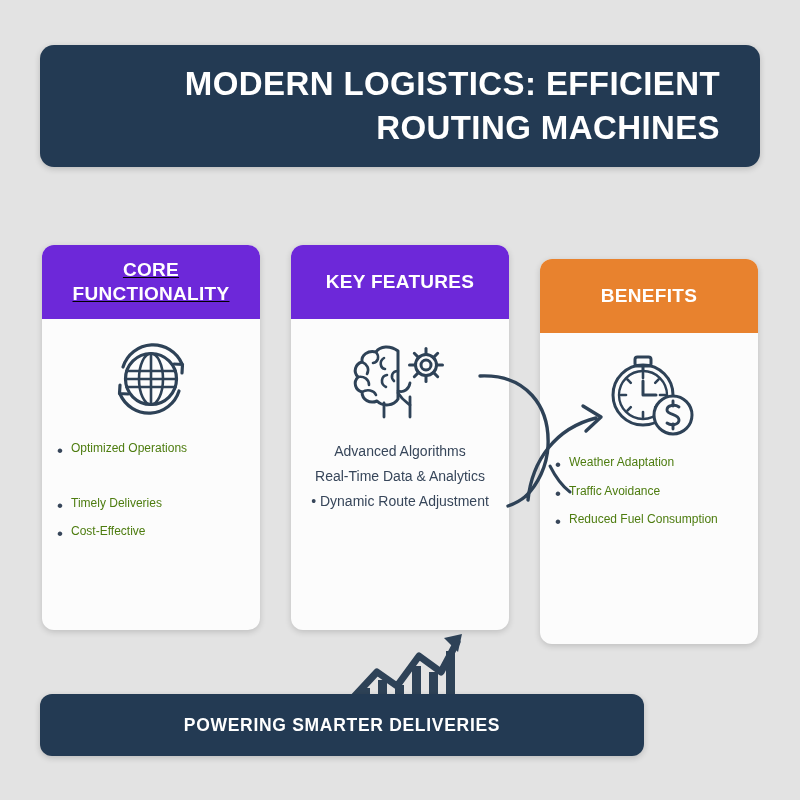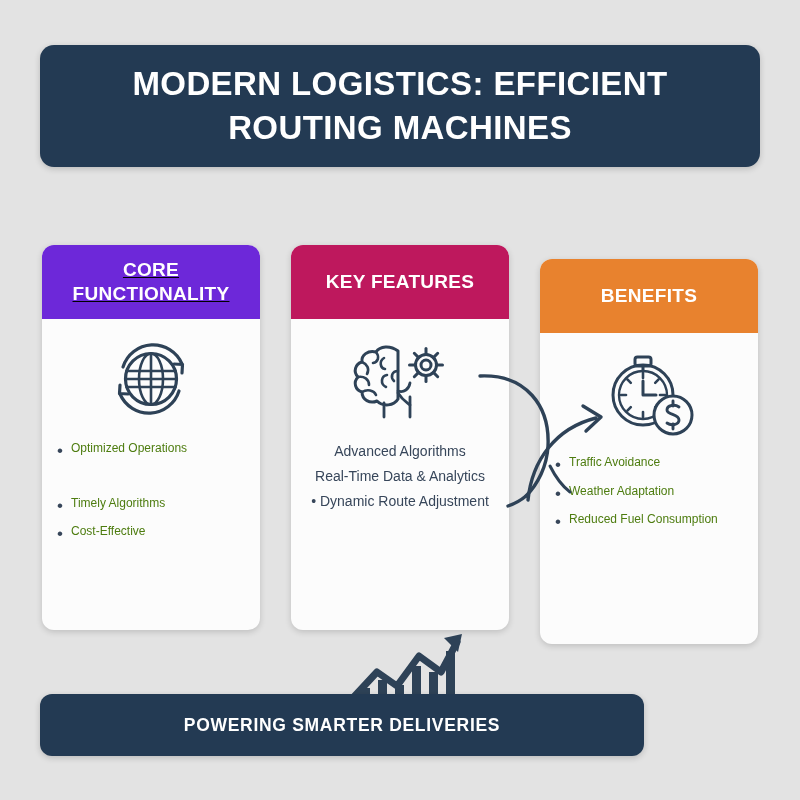--- a/index.html
+++ b/index.html
@@ -37,21 +37,21 @@
     justify-content: center;
     box-sizing: border-box;
     padding: 0 40px;
   }
   .title-text {
     color: #ffffff;
     font-size: 33px;
     font-weight: bold;
     letter-spacing: 0.4px;
     line-height: 1.33;
-    text-align: center;
+    text-align: right;
     text-transform: uppercase;
   }
 
   
   .columns {
     position: absolute;
     left: 42px;
     top: 245px;
     width: 716px;
     height: 385px;
@@ -81,21 +81,21 @@
   .card-header-text {
     color: #ffffff;
     font-size: 19px;
     font-weight: bold;
     text-align: center;
     line-height: 1.28;
     letter-spacing: 0.3px;
     text-transform: uppercase;
   }
   .hdr-blue   { background: #6d28d9; text-decoration: underline; }
-  .hdr-green  { background: #be185d; }
+  .hdr-green  { background: #6d28d9; }
   .hdr-orange { background: #e8822e; }
 
   .card-icon {
     height: 120px;
     display: flex;
     align-items: center;
     justify-content: center;
   }
 
   .card-body {
@@ -214,21 +214,21 @@
           <path d="M24 36 A31.5 31.5 0 0 1 83 33" fill="none"></path>
           <path d="M75 33 L83.5 33.5 L83 42" fill="none"></path>
 
           <path d="M80 60 A31.5 31.5 0 0 1 21 63" fill="none"></path>
           <path d="M29 63 L20.5 62.5 L21 54" fill="none"></path>
         </svg>
       </div>
       <div class="card-body">
         <ul class="bullet-list spaced">
           <li>Optimized Operations</li>
-          <li>Timely Algorithms</li>
+          <li>Timely Deliveries</li>
           <li>Cost-Effective</li>
         </ul>
       </div>
     </div>
 
     <div class="card card-2">
       <div class="card-header hdr-green">
         <div class="card-header-text">KEY FEATURES</div>
       </div>
       <div class="card-icon">
@@ -309,22 +309,22 @@
           <polyline points="48,38 48,52 61,52" fill="none" stroke-width="3"></polyline>
 
           <circle cx="78" cy="72" r="19" fill="#fcfcfc" stroke="#2e4257" stroke-width="3"></circle>
           <path d="M84 64 C80 61 72 62 72 67 C72 72 84 71 84 77 C84 82 76 83 72 80" fill="none" stroke-width="2.9"></path>
           <line x1="78" y1="58" x2="78" y2="63" stroke-width="2.9"></line>
           <line x1="78" y1="81" x2="78" y2="86" stroke-width="2.9"></line>
         </svg>
       </div>
       <div class="card-body">
         <ul class="bullet-list">
+          <li>Weather Adaptation</li>
           <li>Traffic Avoidance</li>
-          <li>Weather Adaptation</li>
           <li>Reduced Fuel Consumption</li>
         </ul>
       </div>
     </div>
 
   </div>
 
   <div class="connector">
     <svg width="170" height="190" viewBox="0 0 170 190" fill="none" stroke="#2e4257" stroke-width="3.4" stroke-linecap="round" stroke-linejoin="round">
 

